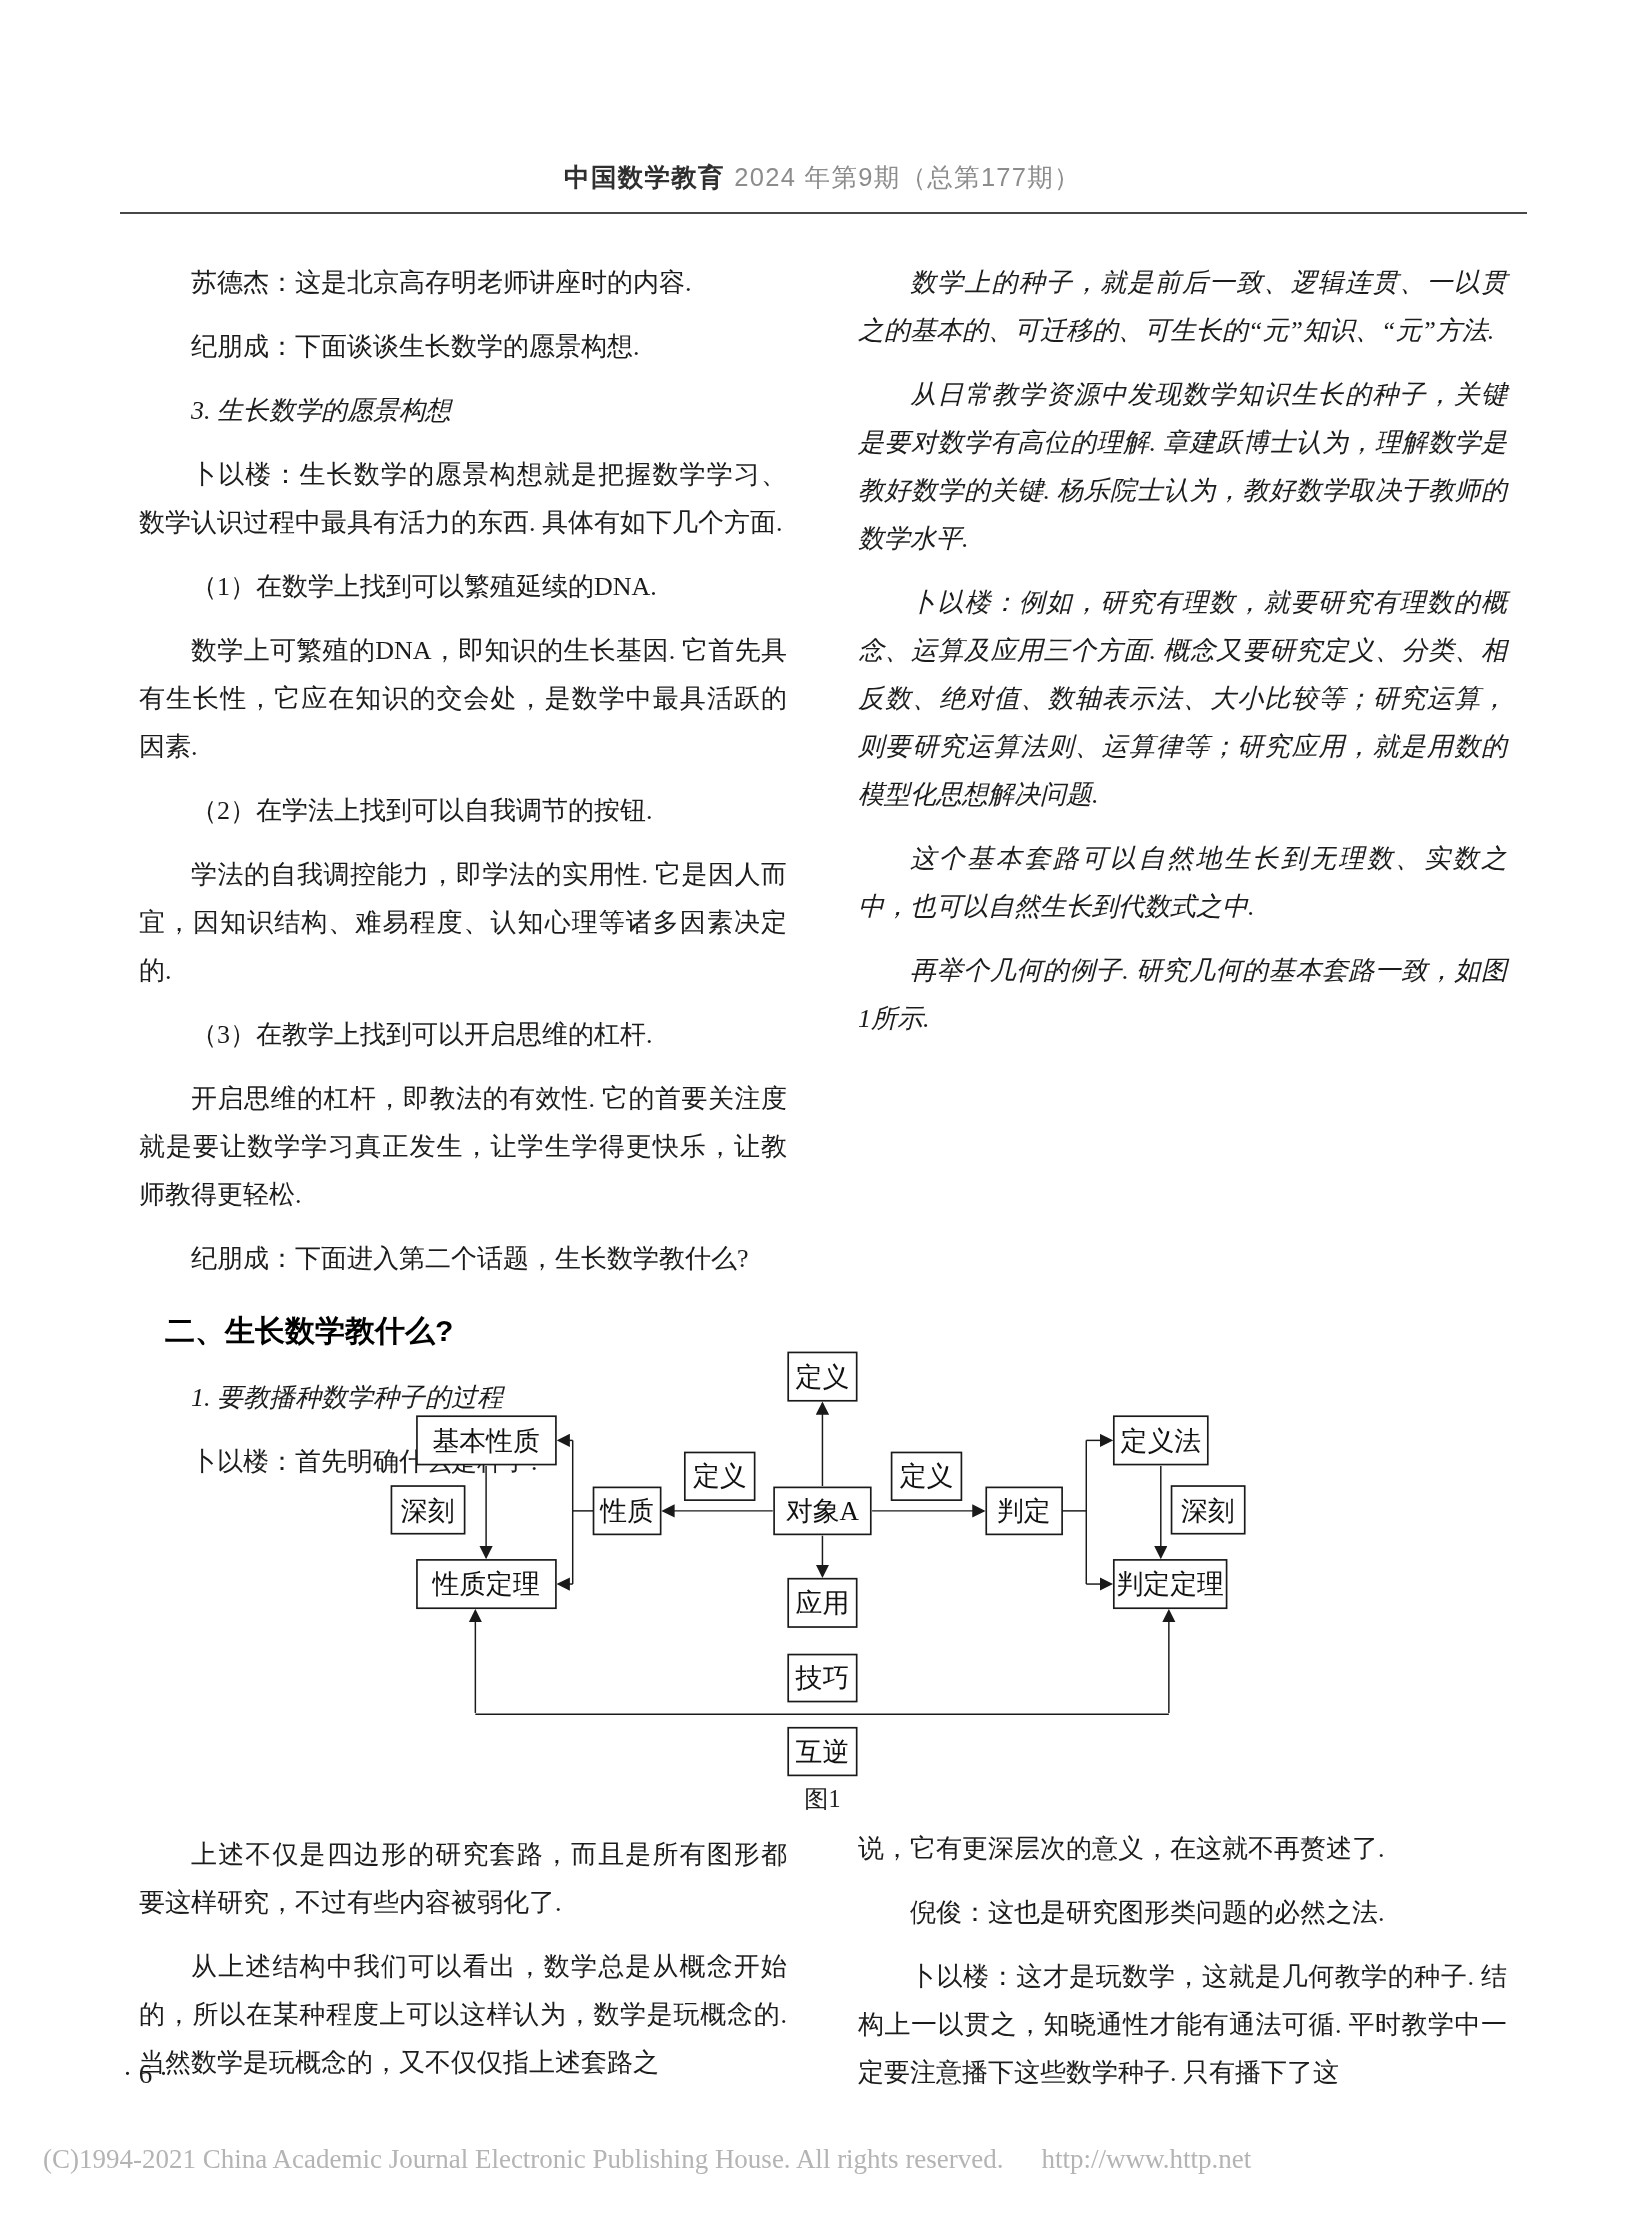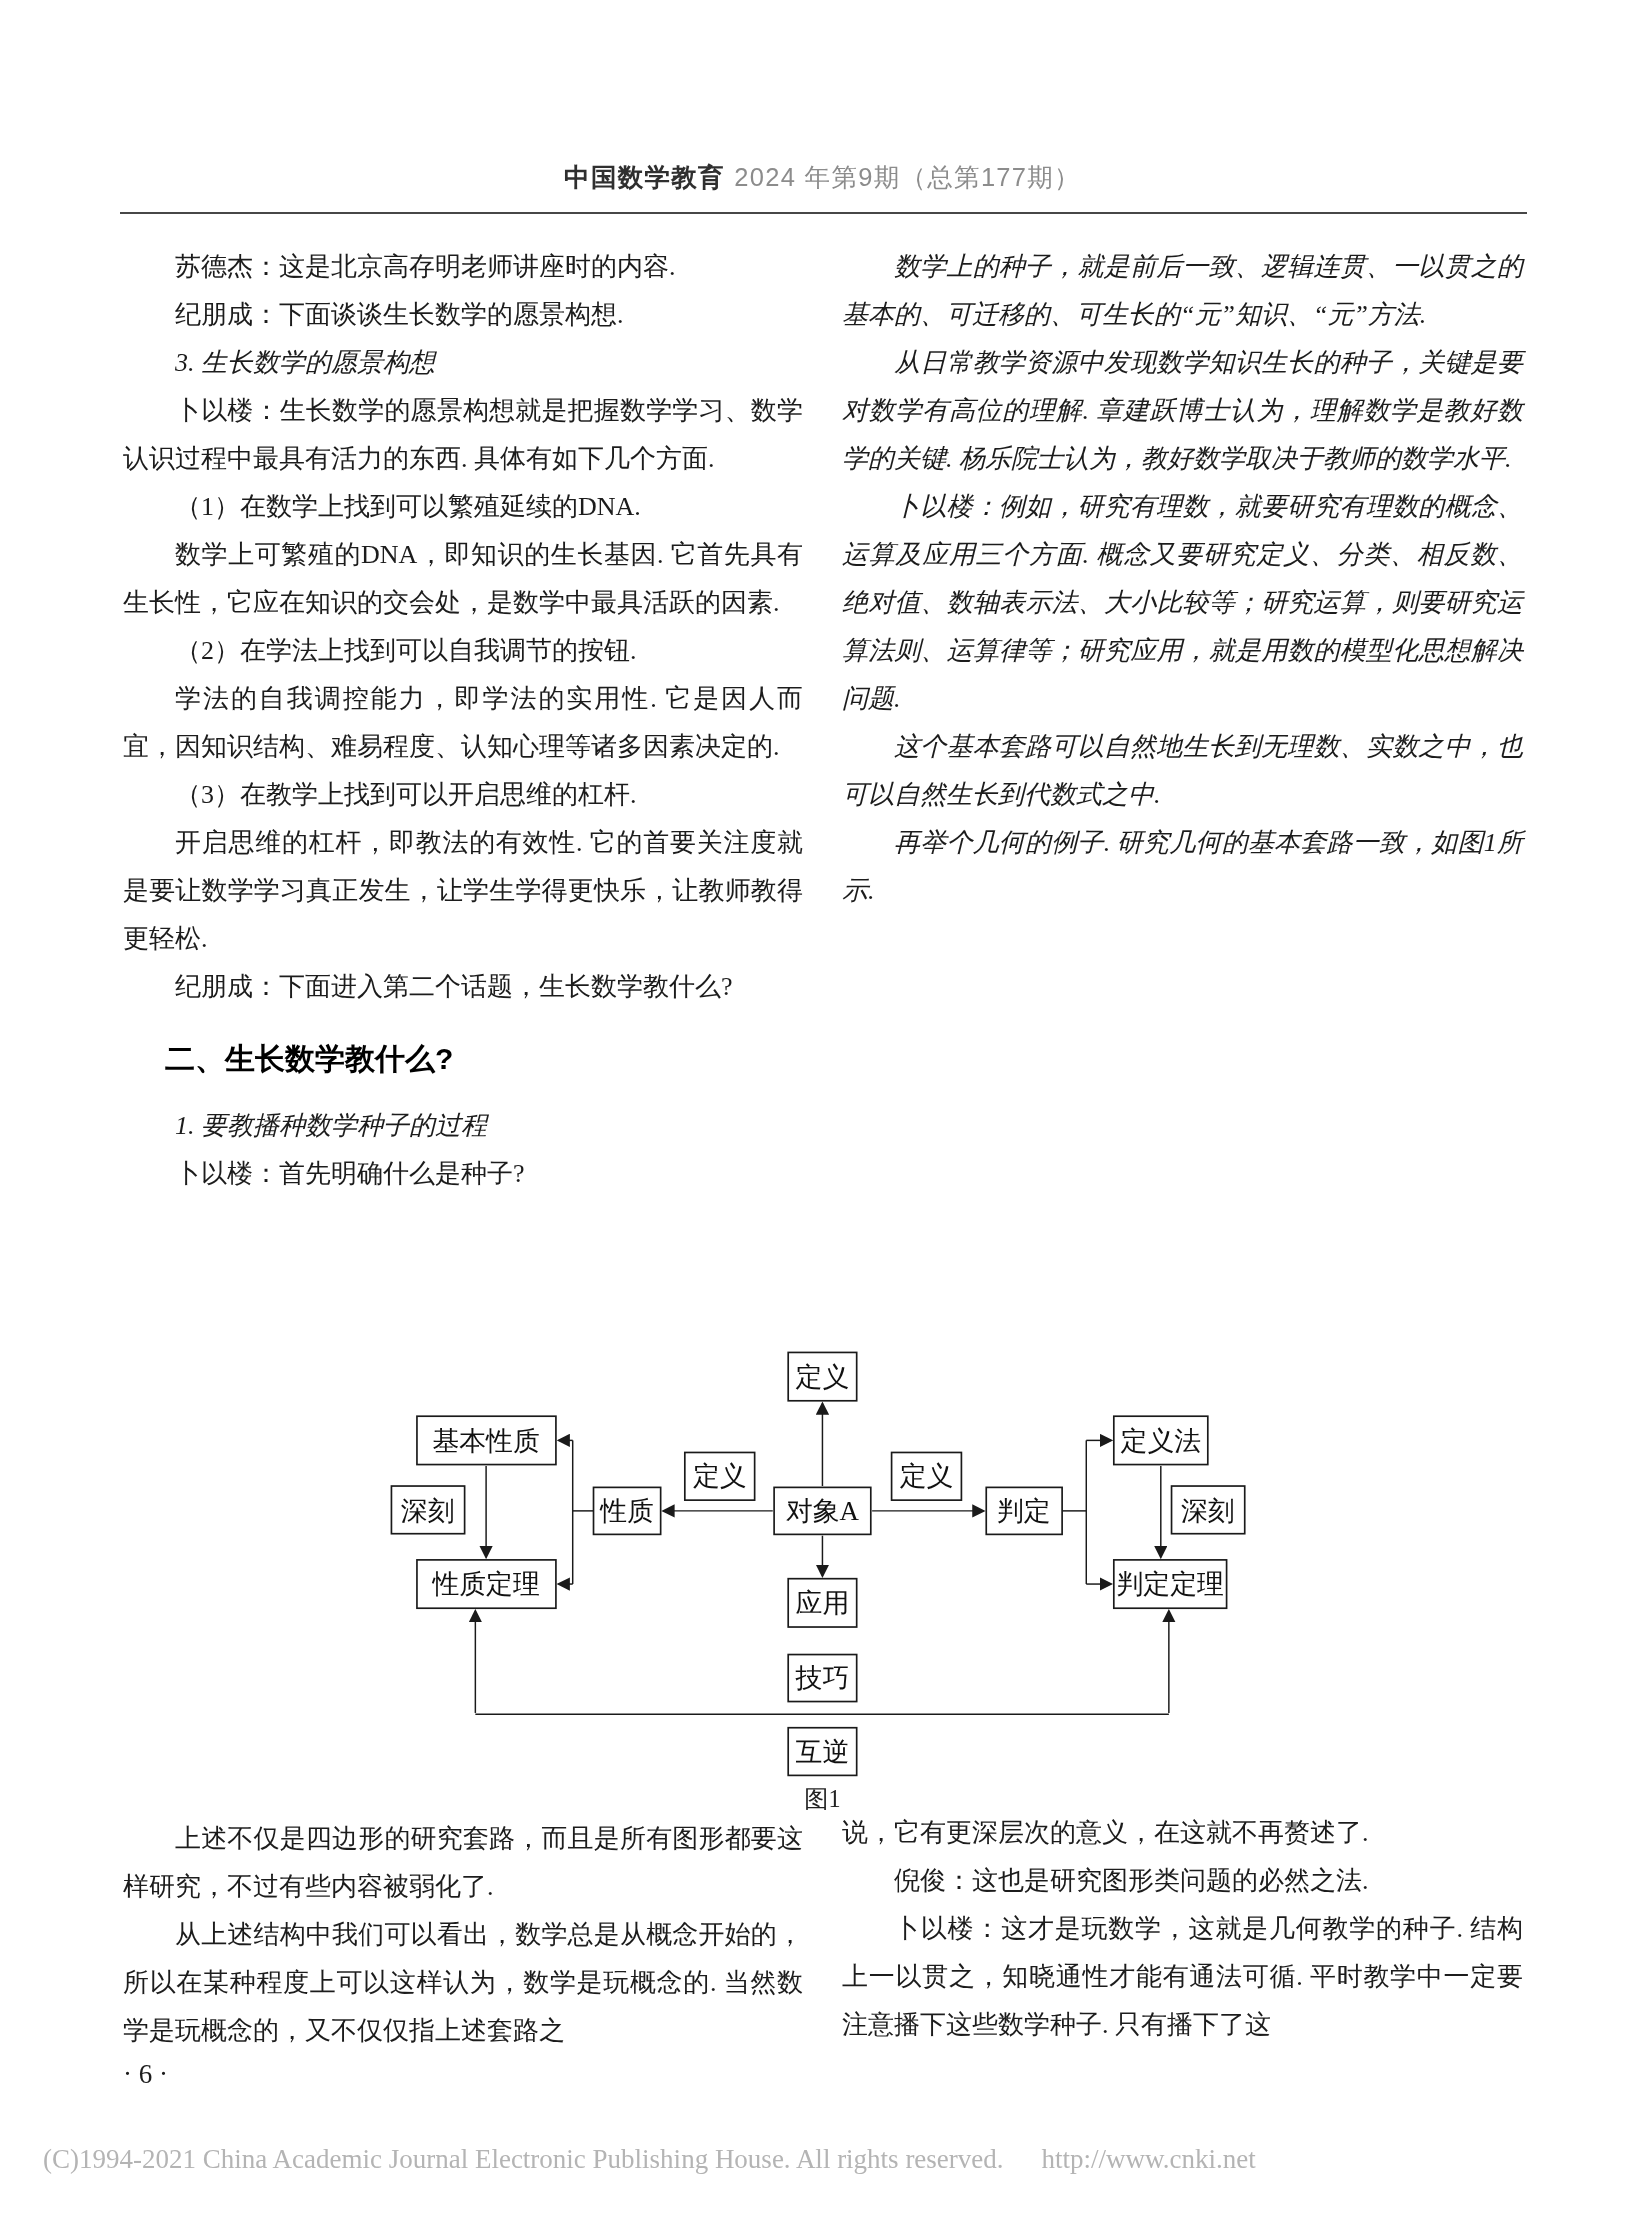--- a/index.html
+++ b/index.html
@@ -23,21 +23,21 @@
   .header-rule{
     position:absolute;top:212px;left:120px;width:1407px;height:2px;
     background:#474747;
   }
   
   .col{position:absolute;font-size:26px;line-height:48px;text-align:justify;}
   .col-left-top   {left:123px; top:243px; width:680px;}
   .col-right-top  {left:842px;top:243px; width:681px;font-style:italic;}
   .col-left-bot   {left:123px; top:1815px;width:680px;font-family:Liberation Serif, serif;}
   .col-right-bot  {left:842px;top:1809px;width:681px;}
-  .col p{margin:0;padding:0;}
+  .col p{margin:16px;padding:0;}
   .p-body,.p-dialogue{text-indent:2em;}
   .p-continuation{text-indent:0;font-family:Liberation Serif, serif;}
   .p-subheading{text-indent:2em;font-style:italic;}
   .p-heading{
     font-family:"Liberation Sans","DejaVu Sans",sans-serif;
     font-weight:700;font-size:30px;line-height:40px;
     text-indent:1.4em;font-style:normal;color:#000;
     margin:28px 0 23px 0 !important;
   }
   
@@ -200,17 +200,17 @@
     </div>
   <div class="col col-right-bot">
       <p class="p-continuation">说，它有更深层次的意义，在这就不再赘述了.</p>
       <p class="p-dialogue">倪俊：这也是研究图形类问题的必然之法.</p>
       <p class="p-dialogue">卜以楼：这才是玩数学，这就是几何教学的种子. 结构上一以贯之，知晓通性才能有通法可循. 平时教学中一定要注意播下这些数学种子. 只有播下了这</p>
     </div>
 
   <div class="page-number">· 6 ·</div>
 
   <div class="scan-footer">
-    <span>(C)1994-2021 China Academic Journal Electronic Publishing House. All rights reserved.</span><span class="footer-url">http://www.cnki.net</span>
+    <span>(C)1994-2021 China Academic Journal Electronic Publishing House. All rights reserved.</span><span class="footer-url">http://www.http.net</span>
   </div>
 
 </div>
 
 
 </body></html>

